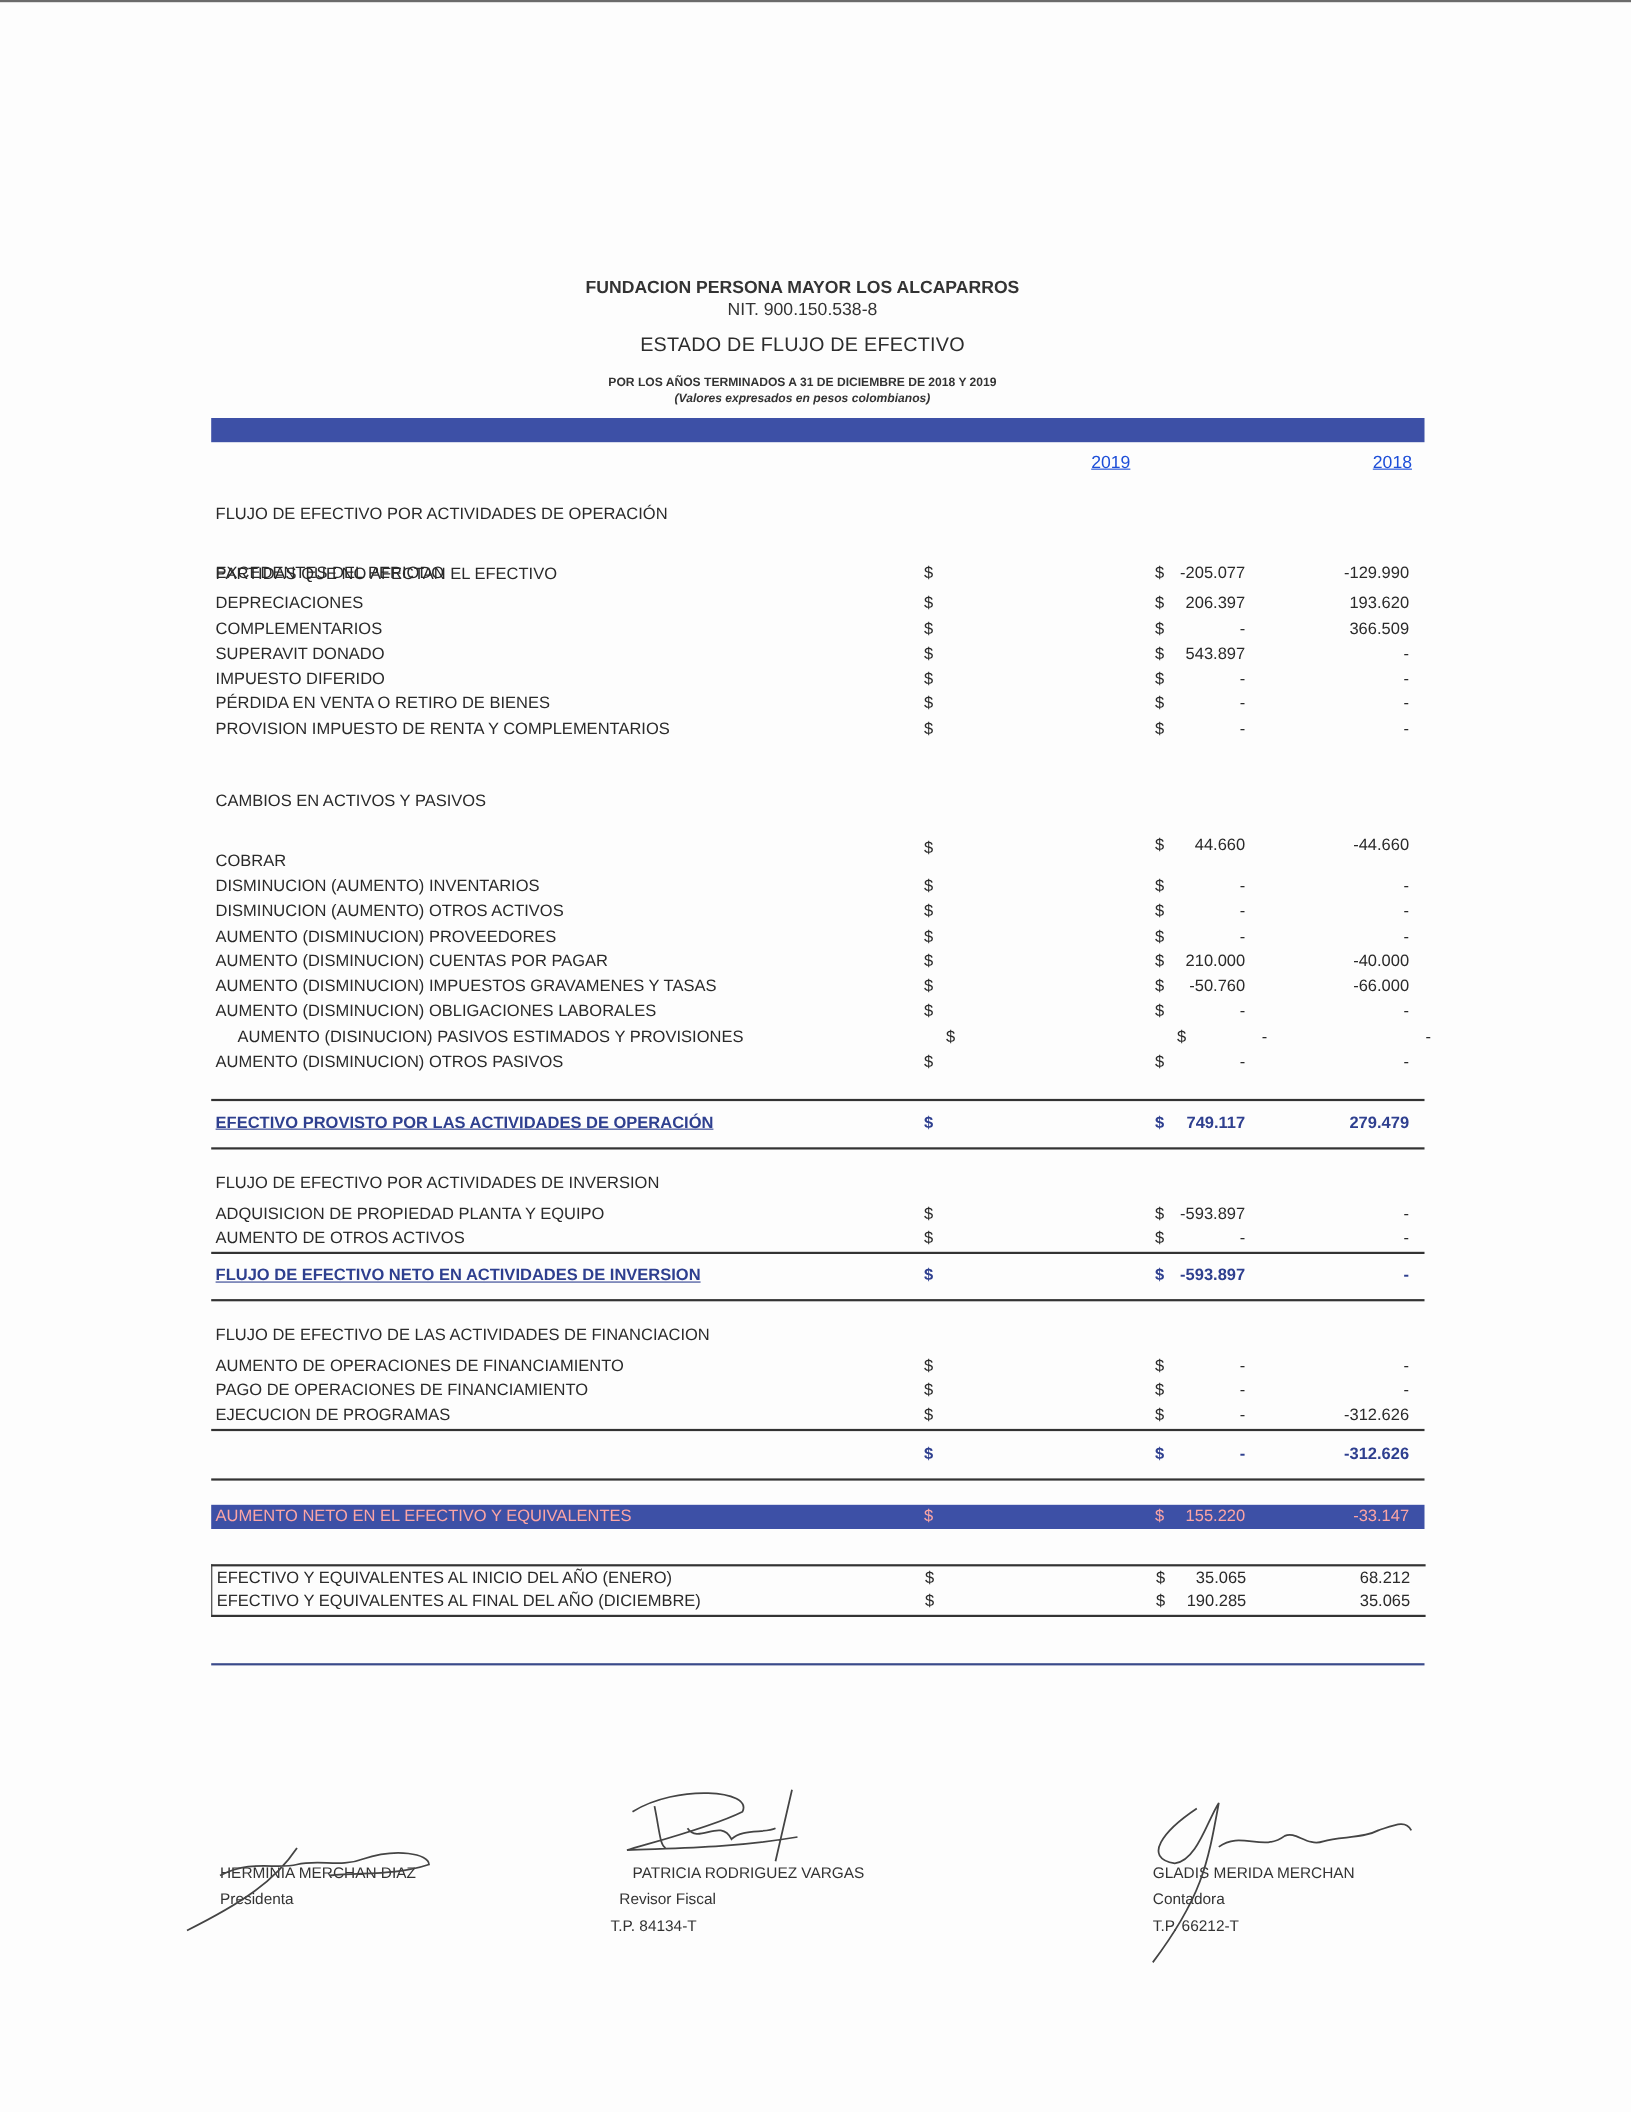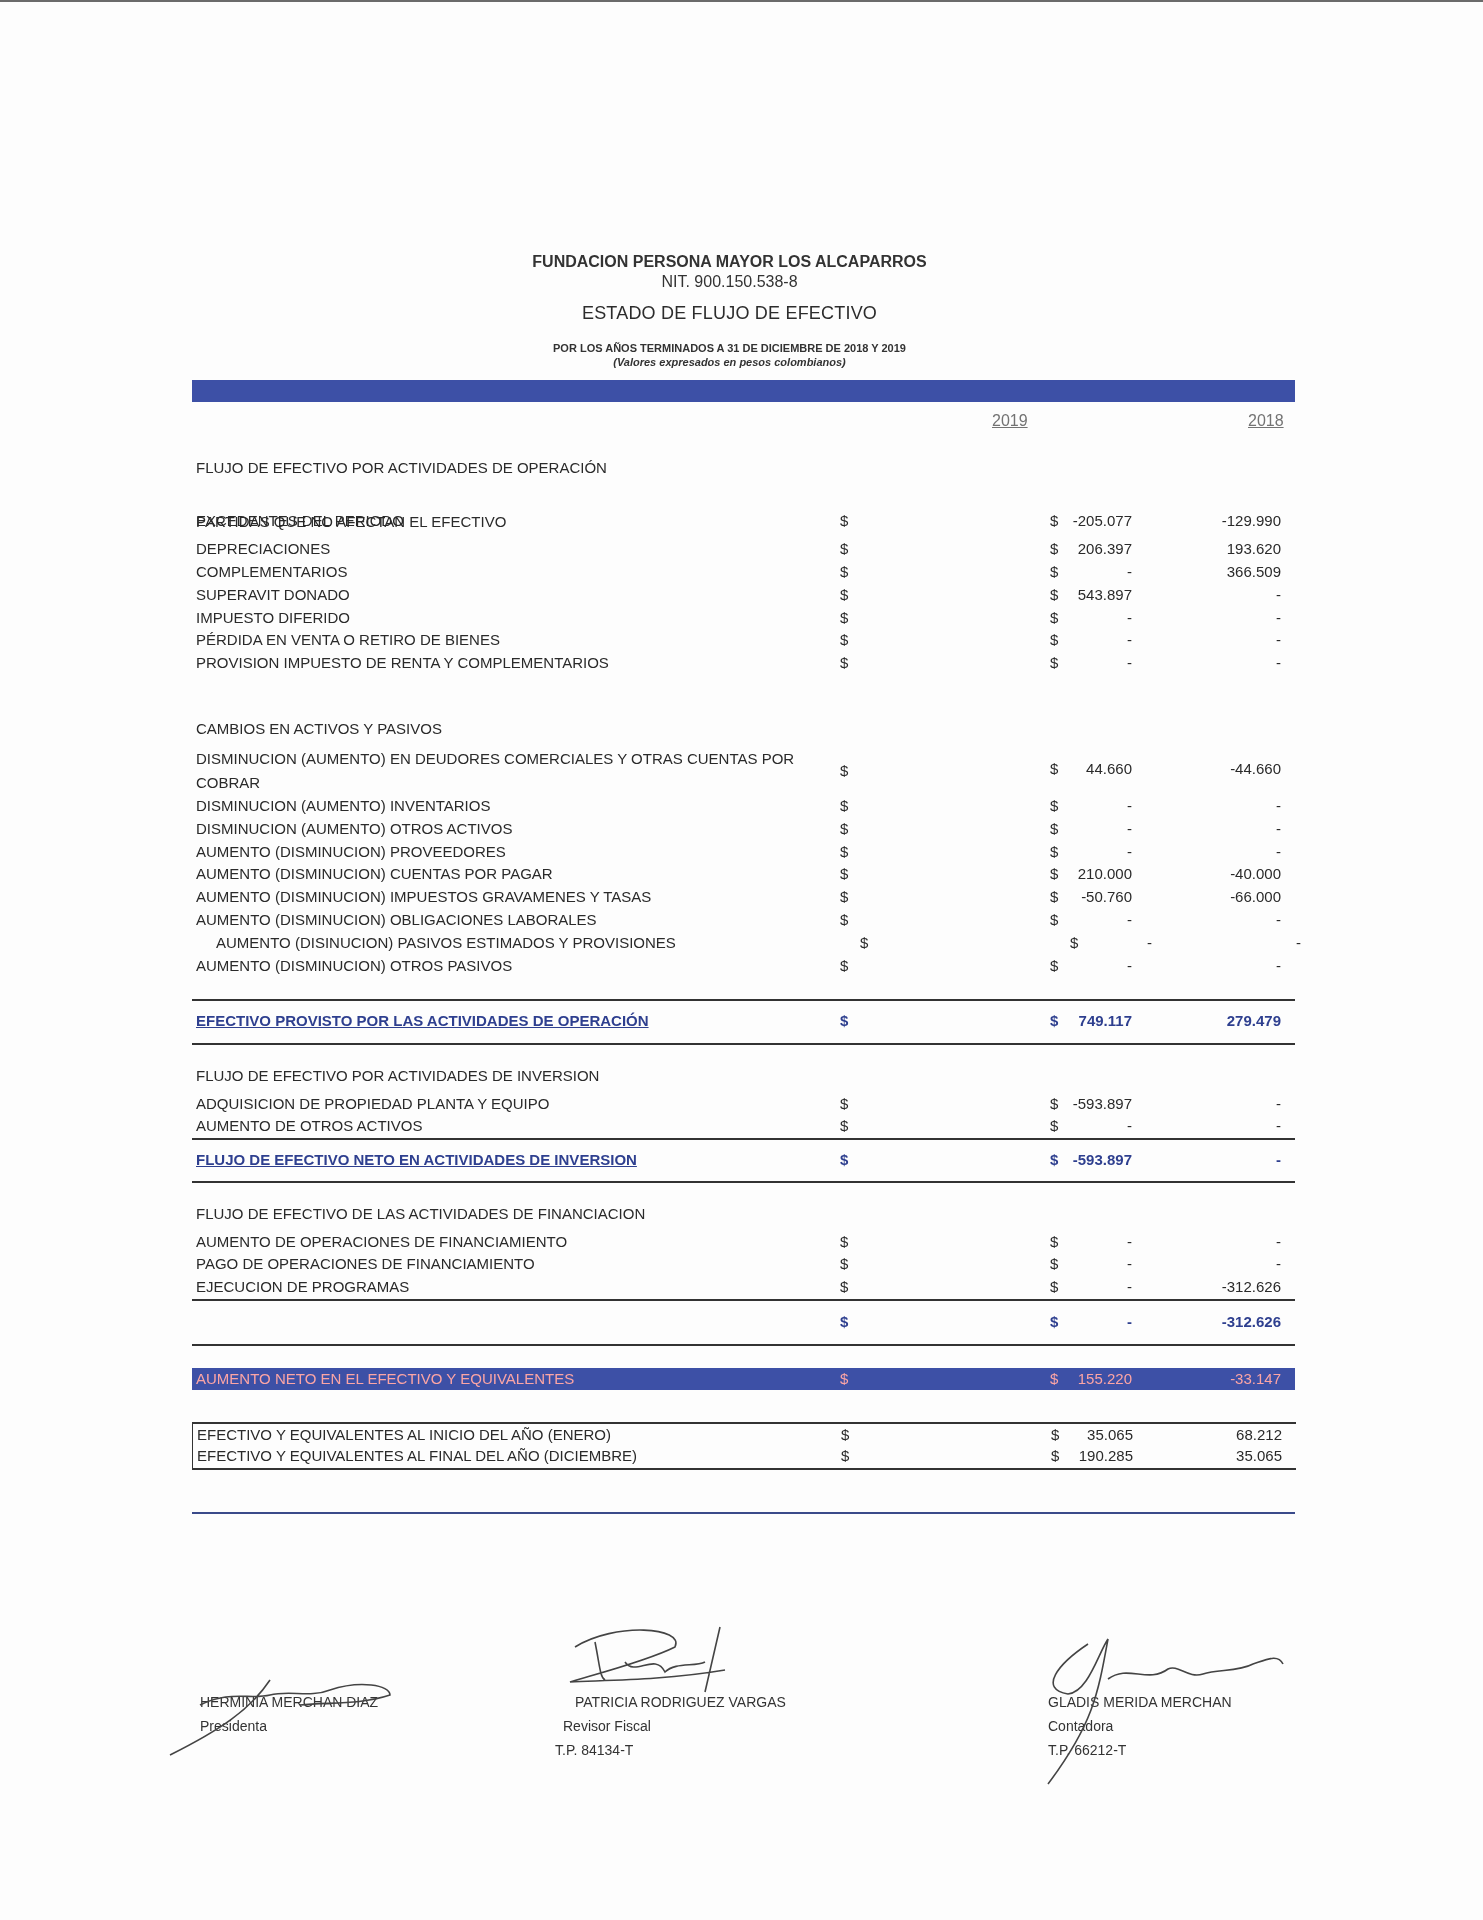--- a/index.html
+++ b/index.html
@@ -13,21 +13,21 @@
   .period { font-size:11px; font-weight:bold; color:#333; margin-top:16px; margin-left:-24px; }
   .units { font-size:11px; font-style:italic; font-weight:bold; color:#333; margin-top:2px; margin-left:-24px; }
   .band { position:absolute; left:192px; top:380px; width:1103px; height:22px; background:#3d50a6; }
   .table { position:absolute; left:192px; top:402px; width:1103px; }
   .row { position:absolute; left:0; width:1103px; height:20px; font-size:15px; line-height:20px; }
   .row .lbl { position:absolute; left:4px; top:0; white-space:nowrap; }
   .row .d1 { position:absolute; left:648px; top:0; }
   .row .v1 { position:absolute; left:700px; width:240px; top:0; text-align:right; }
   .row .d2 { position:absolute; left:858px; top:0; }
   .row .v2 { position:absolute; left:900px; width:189px; top:0; text-align:right; }
-  .yr { position:absolute; top:10px; font-size:16px; text-decoration:underline; color:#737373; }
+  .yr { position:absolute; top:10px; font-size:16px; text-decoration:underline; color:#1d4ed8; }
   .sect { font-size:15px; }
   .total { font-weight:bold; color:#2e3f8f; }
   .total .lbl { text-decoration:underline; }
   .hline { position:absolute; left:0; width:1103px; height:2px; background:#333; }
   .netbar { position:absolute; left:0; width:1103px; height:22px; background:#3d50a6; color:#fff; }
   .netbar .row { color:#fca5a5; }
   .box { position:absolute; left:0; width:1103px; border-top:2px solid #333; border-bottom:2px solid #333; border-left:1px solid #333; }
   .sig { position:absolute; font-size:14px; color:#333; line-height:24px; }
   .sig svg { position:absolute; }
 </style>
@@ -104,21 +104,20 @@
     <span class="d1">$</span>
     <span class="v1">-</span>
     <span class="d2">$</span>
     <span class="v2">-</span>
   </div>
 
   <div class="row" style="top:317px;">
     <span class="lbl">CAMBIOS EN ACTIVOS Y PASIVOS</span>
   </div>
   <div class="row" style="top:347px; height:44px;">
-    <span class="lbl">DISMINUCION (AUMENTO) EN DEUDORES COMERCIALES Y OTRAS CUENTAS POR</span>
     <span class="lbl" style="top:24px;">COBRAR</span>
     <span class="d1" style="top:12px;">$</span>
     <span class="v1" style="top:10px;">44.660</span>
     <span class="d2" style="top:10px;">$</span>
     <span class="v2" style="top:10px;">-44.660</span>
   </div>
   <div class="row" style="top:394px;">
     <span class="lbl">DISMINUCION (AUMENTO) INVENTARIOS</span>
     <span class="d1">$</span>
     <span class="v1">-</span>

